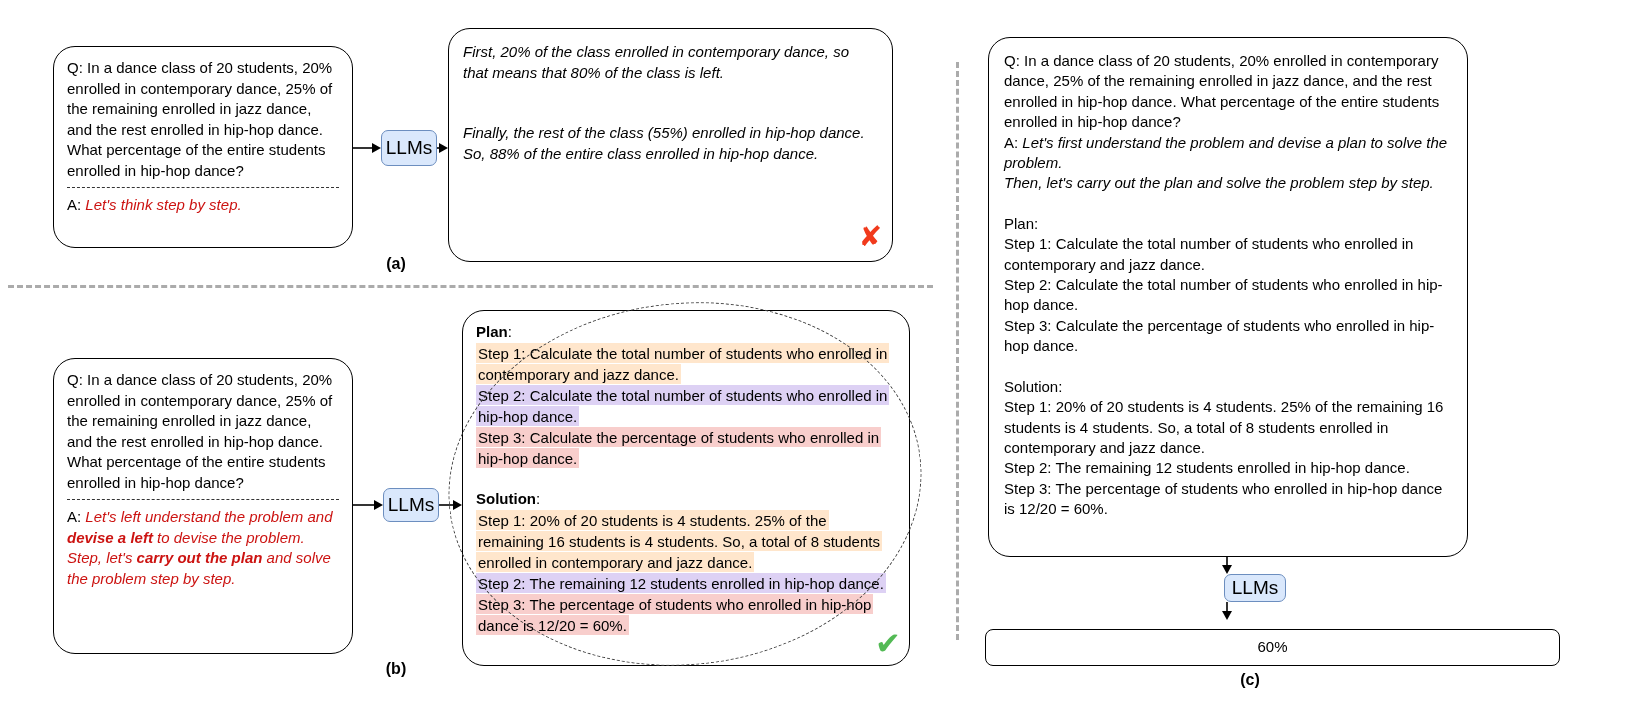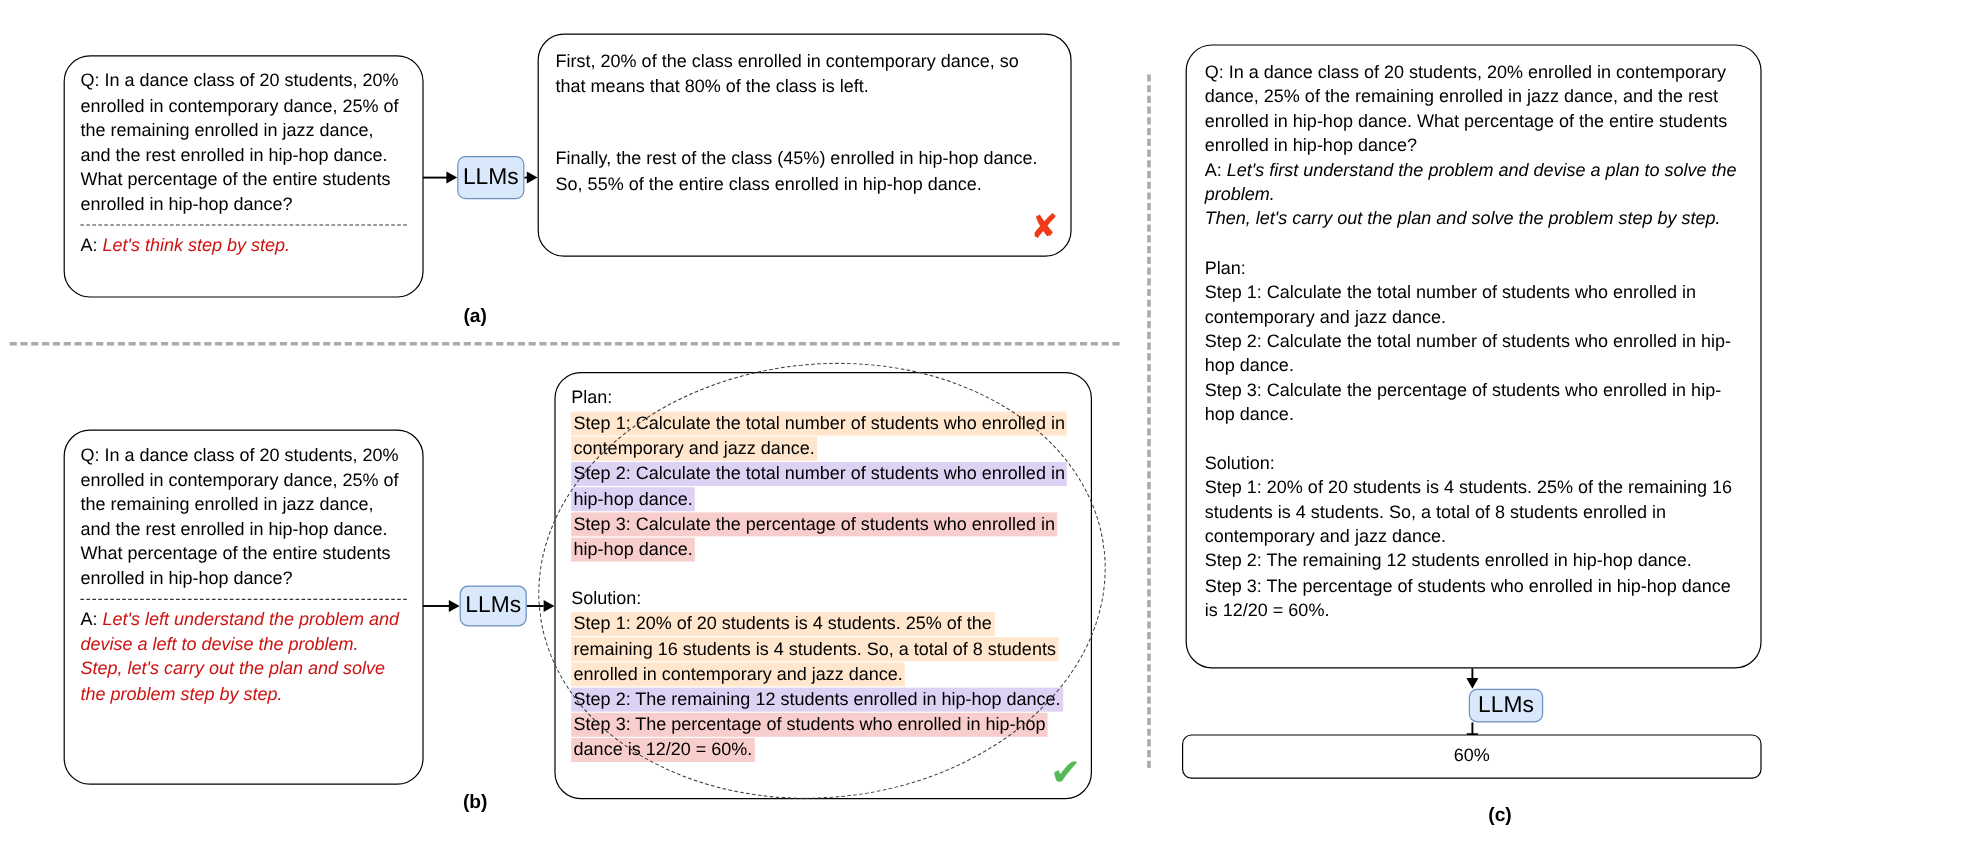--- a/index.html
+++ b/index.html
@@ -15,51 +15,51 @@
   .gap{height:20px;}
   .pad{padding:11px 13px;}
   .llm{
     position:absolute;box-sizing:border-box;border:1.5px solid var(--llm-border);
     background:var(--llm-fill);border-radius:7px;display:flex;align-items:center;
     justify-content:center;font-size:19px;
   }
   .dashsep{border-top:1.7px dashed #333;margin:6px 0 7px 0;}
   .red{color:var(--red-text);}
   .ital{font-style:italic;}
-  .bold{font-weight:normal;}
+  .bold{font-weight:bold;}
   .hl{padding:1.5px 2px;-webkit-box-decoration-break:clone;box-decoration-break:clone;}
   .hl-blue{background:var(--hl-blue);}
   .hl-orange{background:var(--hl-orange);}
   .hl-purple{background:var(--hl-purple);}
   .hl-pink{background:var(--hl-pink);}
   .verdict{position:absolute;font-size:28px;font-weight:bold;line-height:1;}
   .cross{color:var(--cross);right:10px;bottom:10px;}
   .check{color:var(--check);right:8px;bottom:6px;font-size:31px;}
   .plabel{position:absolute;width:80px;text-align:center;font-weight:bold;font-size:16px;}
   .hdivider{position:absolute;border-top:3px dashed var(--divider);}
   .vdivider{position:absolute;border-left:3px dashed var(--divider);}
   .overlay{position:absolute;left:0;top:0;pointer-events:none;}
   #box-a-q{left:53px;top:46px;width:300px;height:202px;}
   #llm-a{left:381px;top:130px;width:56px;height:36px;}
-  #box-a-out{left:448px;top:28px;width:445px;height:186px;padding:13px 14px;}
+  #box-a-out{left:448px;top:28px;width:445px;height:234px;padding:13px 14px;font-style:italic;}
   #label-a{left:356px;top:255px;}
   #hdiv{left:8px;top:285px;width:925px;}
   #vdiv{left:956px;top:62px;height:578px;}
   #box-b-q{left:53px;top:358px;width:300px;height:296px;}
   #llm-b{left:383px;top:488px;width:56px;height:34px;}
   #box-b-out{left:462px;top:310px;width:448px;height:356px;padding:10px 13px;line-height:21px;}
   #ellipse-b{
     position:absolute;left:448px;top:303px;width:472px;height:360px;
     border:1.4px dashed #444;border-radius:50%;transform:rotate(-6deg);pointer-events:none;
   }
   #label-b{left:356px;top:660px;}
   #box-c{left:988px;top:37px;width:480px;height:520px;padding:13px 15px;line-height:20.4px;}
   #llm-c{left:1224px;top:574px;width:62px;height:28px;}
   #box-c-answer{
-    left:985px;top:612px;width:483px;height:37px;border-radius:8px;
+    left:985px;top:629px;width:575px;height:37px;border-radius:8px;
     display:flex;align-items:center;justify-content:center;
   }
   #label-c{left:1210px;top:671px;}
 </style>
 </head>
 <body>
 
 <div class="stage">
 
   <svg class="overlay" width="1646" height="706">
@@ -97,21 +97,21 @@
     <div class="dashsep"></div>
     <div><span>A:</span> <span class="red ital">Let's think step by step.</span></div>
   </div>
 
   <div class="llm" id="llm-a">LLMs</div>
 
   <div class="box" id="box-a-out">
     <p>First, 20% of the class enrolled in contemporary dance, so that means that 80% of the class is left.</p>
     <div class="gap"></div>
     <div class="gap"></div>
-    <p>Finally, the rest of the class (45%) enrolled in hip-hop dance. So, 55% of the entire class enrolled in hip-hop dance.</p>
+    <p>Finally, the rest of the class (55%) enrolled in hip-hop dance. So, 88% of the entire class enrolled in hip-hop dance.</p>
     <div class="verdict cross">✘</div>
   </div>
 
   <div class="plabel" id="label-a">(a)</div>
 
   <div class="box pad" id="box-b-q">
     <div>Q: In a dance class of 20 students, 20% enrolled in contemporary dance, 25% of the remaining enrolled in jazz dance, and the rest enrolled in hip-hop dance. What percentage of the entire students enrolled in hip-hop dance?</div>
     <div class="dashsep"></div>
     <div class="redans">
       <span>A:</span>

